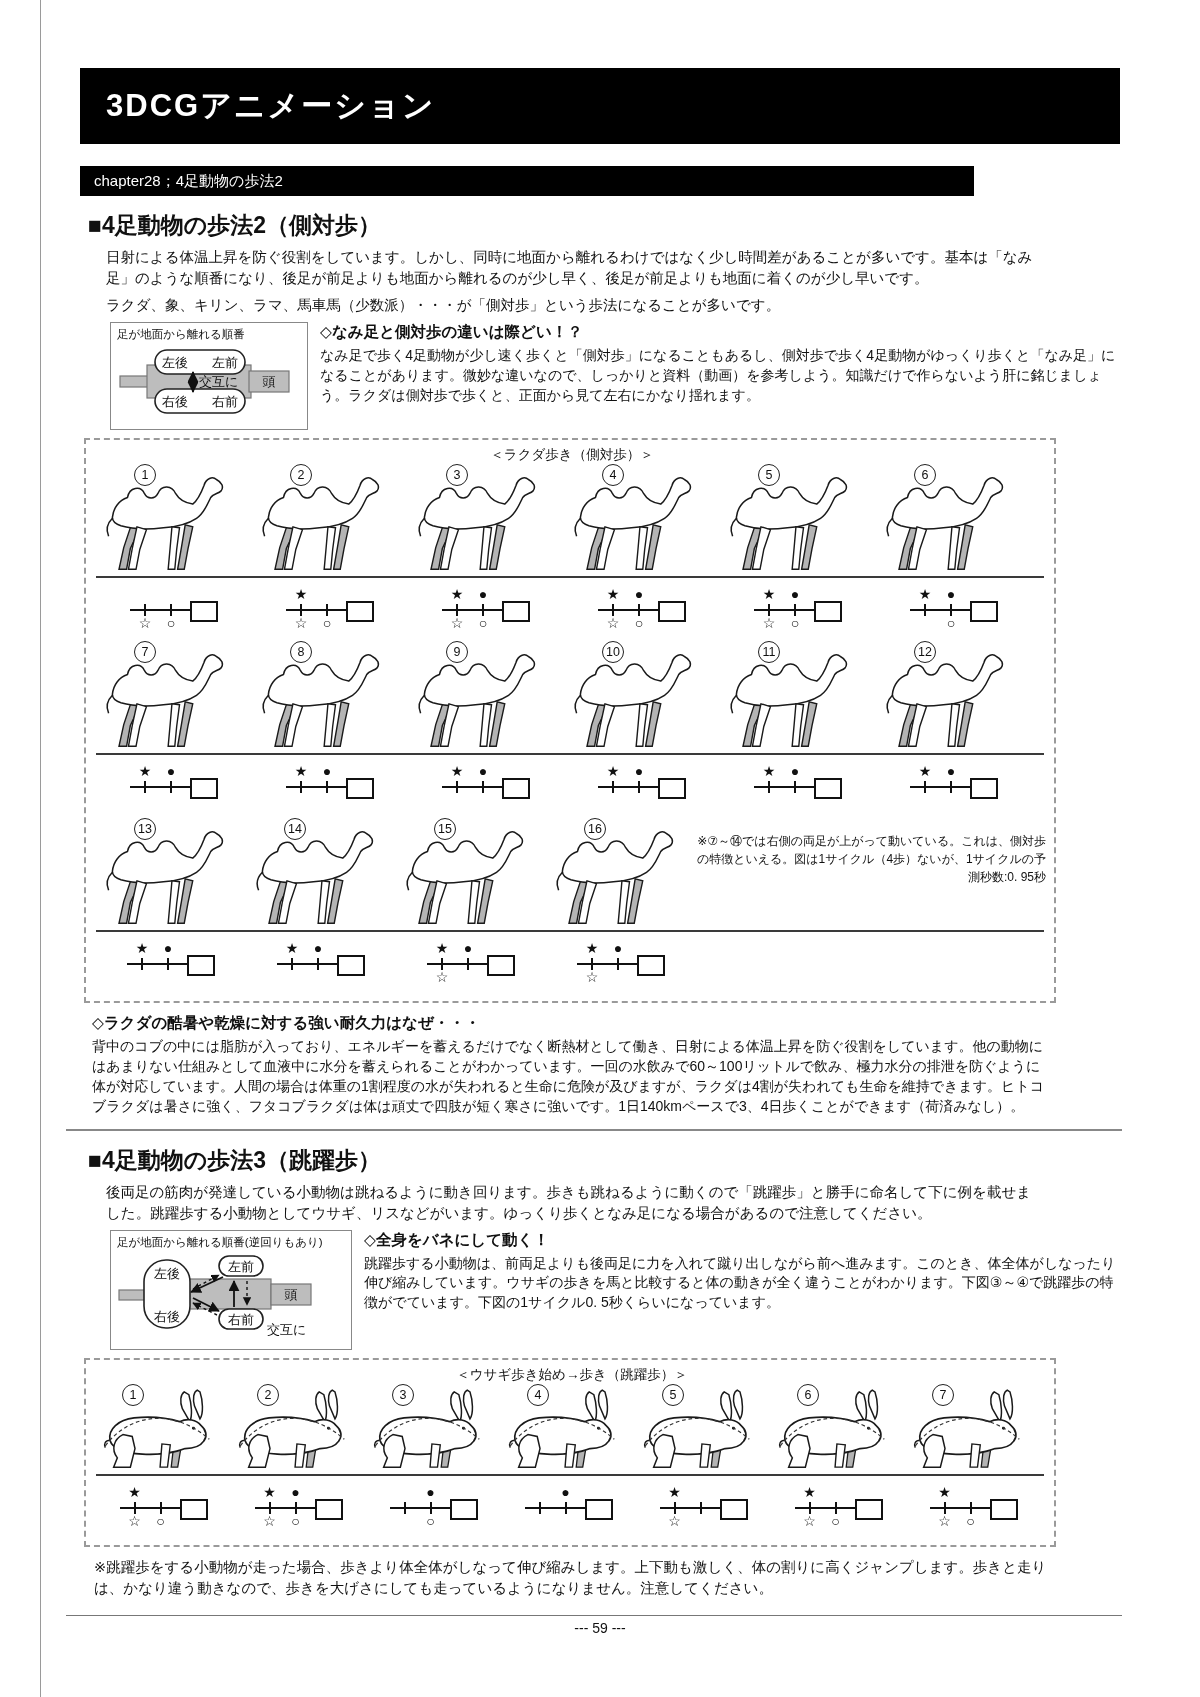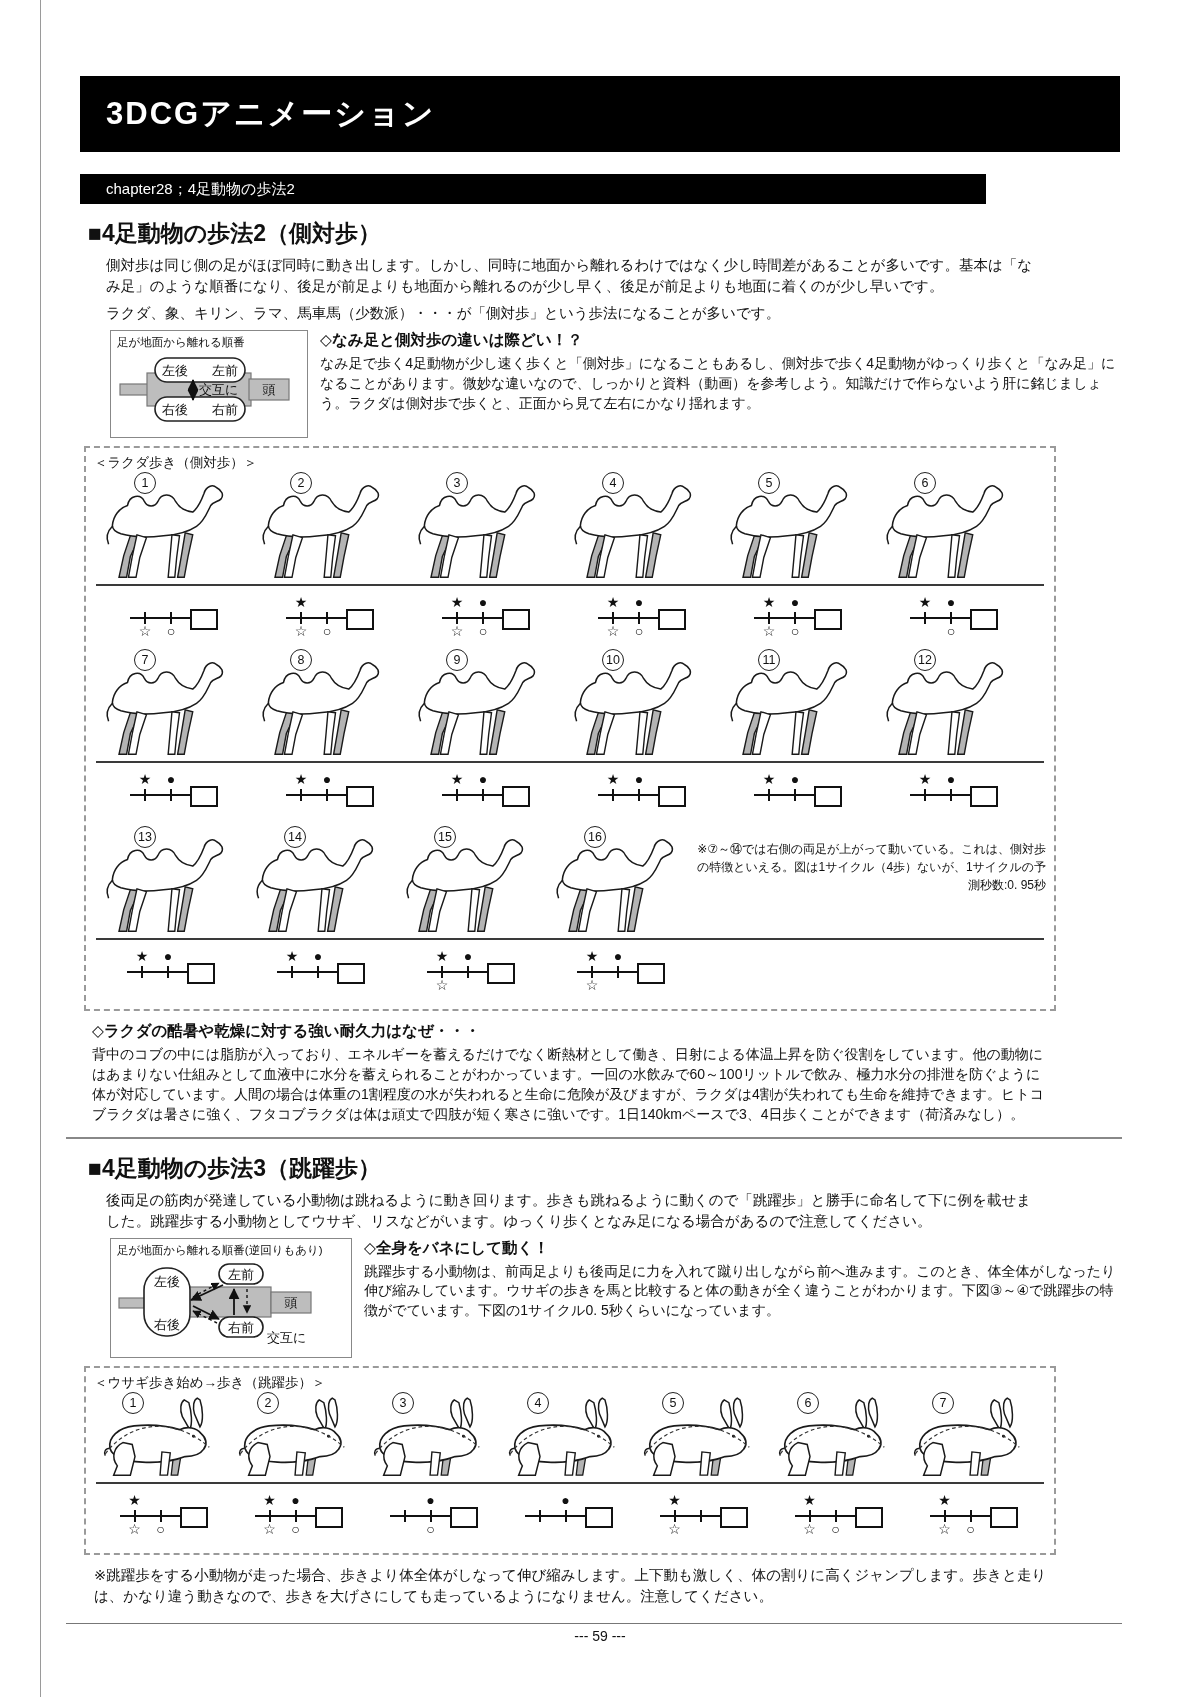--- a/index.html
+++ b/index.html
@@ -1,42 +1,42 @@
 <!DOCTYPE html>
 <html><head>
 <meta charset="utf-8">
 <style>
   html,body{margin:0;padding:0;background:#fff;}
   body{width:1200px;height:1697px;position:relative;font-family:"Liberation Sans","DejaVu Sans",sans-serif;color:#111;}
   .left-rule{position:absolute;left:40px;top:0;bottom:0;width:1px;background:#9a9a9a;}
-  .content{position:absolute;left:80px;top:12px;width:1040px;}
+  .content{position:absolute;left:80px;top:4px;width:1040px;}
 
   .title-banner{margin-top:64px;height:76px;background:#000;color:#fff;display:flex;align-items:center;
     padding-left:26px;font-size:31px;font-weight:bold;letter-spacing:2px;}
   .chapter-bar{margin-top:22px;height:30px;width:880px;background:#000;color:#fff;display:flex;align-items:center;
-    padding-left:26px;font-size:15px;}
+    padding-left:14px;font-size:15px;}
 
   .sec-h{margin:14px 0 6px 8px;font-size:23px;font-weight:bold;}
   .body-text{margin:4px 0 6px 26px;width:930px;font-size:14.5px;line-height:1.45;}
 
   .info-row{display:flex;margin:6px 0 8px 30px;align-items:flex-start;}
   .legorder{border:1.5px solid #888;background:#fff;padding:4px 6px 4px 6px;}
   .legorder-title{font-size:11.5px;text-align:left;margin-bottom:1px;white-space:nowrap;}
   .legorder svg .gfill{fill:#bdbdbd;stroke:#777;stroke-width:1.2;}
   .legorder svg .wpill{fill:#fff;stroke:#222;stroke-width:1.6;}
   .legorder svg .tm{font-size:13px;text-anchor:middle;fill:#111;}
   .legorder svg .tl{font-size:13px;text-anchor:start;fill:#111;}
   .legorder svg .arr{stroke:#111;stroke-width:1.8;fill:none;}
   .legorder svg .darr{stroke:#111;stroke-width:1.4;fill:none;stroke-dasharray:3 3;}
   .tipcol{margin-left:12px;flex:1;}
   .tip-h{font-size:15.5px;font-weight:bold;margin-bottom:3px;}
   .tip-b{font-size:14px;line-height:1.42;}
 
   .figure-box{border:2px dashed #9a9a9a;margin:8px 0 10px 4px;width:960px;padding:4px 4px 6px 4px;background:#fff;}
-  .fig-title{font-size:13.5px;margin:2px 0 0 4px;}
+  .fig-title{font-size:13.5px;margin:2px 0 0 4px;text-align:center;}
   .fig-row{position:relative;display:flex;padding:0 4px;margin-bottom:4px;}
   .fig-row::after{content:"";position:absolute;left:6px;right:6px;top:112px;border-top:2.5px solid #3a3a3a;}
   .cell{width:156px;flex:0 0 auto;position:relative;}
   .row3 .cell{width:150px;}
   .stage{position:relative;height:112px;}
   .animal{position:absolute;bottom:1px;left:3px;width:148px;height:104px;}
   .fnum{position:absolute;top:0px;left:40px;width:20px;height:20px;border:1.5px solid #222;border-radius:50%;
     font-size:12.5px;line-height:20px;text-align:center;background:#fff;z-index:2;}
   .indicator{margin:9px auto 0;width:88px;height:52px;position:relative;font-size:14px;}
   .ind-line{position:absolute;top:24px;left:2px;width:62px;border-top:2px solid #111;}
@@ -95,21 +95,21 @@
 
   <div class="title-banner">
     <span>3DCGアニメーション</span>
   </div>
 
   <div class="chapter-bar">
     <span>chapter28；4足動物の歩法2</span>
   </div>
 
   <div class="sec-h">■4足動物の歩法2（側対歩）</div>
-  <p class="body-text">側対歩は同じ側の足がほぼ同時に動き出します。しかし、同時に地面から離れるわけではなく少し時間差があることが多いです。基本は「なみ足」のような順番になり、後足が前足よりも地面から離れるのが少し早く、後足が前足よりも地面に着くのが少し早いです。</p>
+  <p class="body-text">日射による体温上昇を防ぐ役割をしています。しかし、同時に地面から離れるわけではなく少し時間差があることが多いです。基本は「なみ足」のような順番になり、後足が前足よりも地面から離れるのが少し早く、後足が前足よりも地面に着くのが少し早いです。</p>
   <p class="body-text">ラクダ、象、キリン、ラマ、馬車馬（少数派）・・・が「側対歩」という歩法になることが多いです。</p>
 
   <div class="info-row">
     <div class="legorder">
       <div class="legorder-title">足が地面から離れる順番</div>
       <svg width="184" height="78" viewBox="0 0 184 78">
         <rect x="3" y="33" width="30" height="11" class="gfill"></rect>
         <rect x="30" y="22" width="104" height="33" class="gfill"></rect>
         <rect x="132" y="28" width="40" height="21" class="gfill"></rect>
         <text x="152" y="43" class="tm">頭</text>

